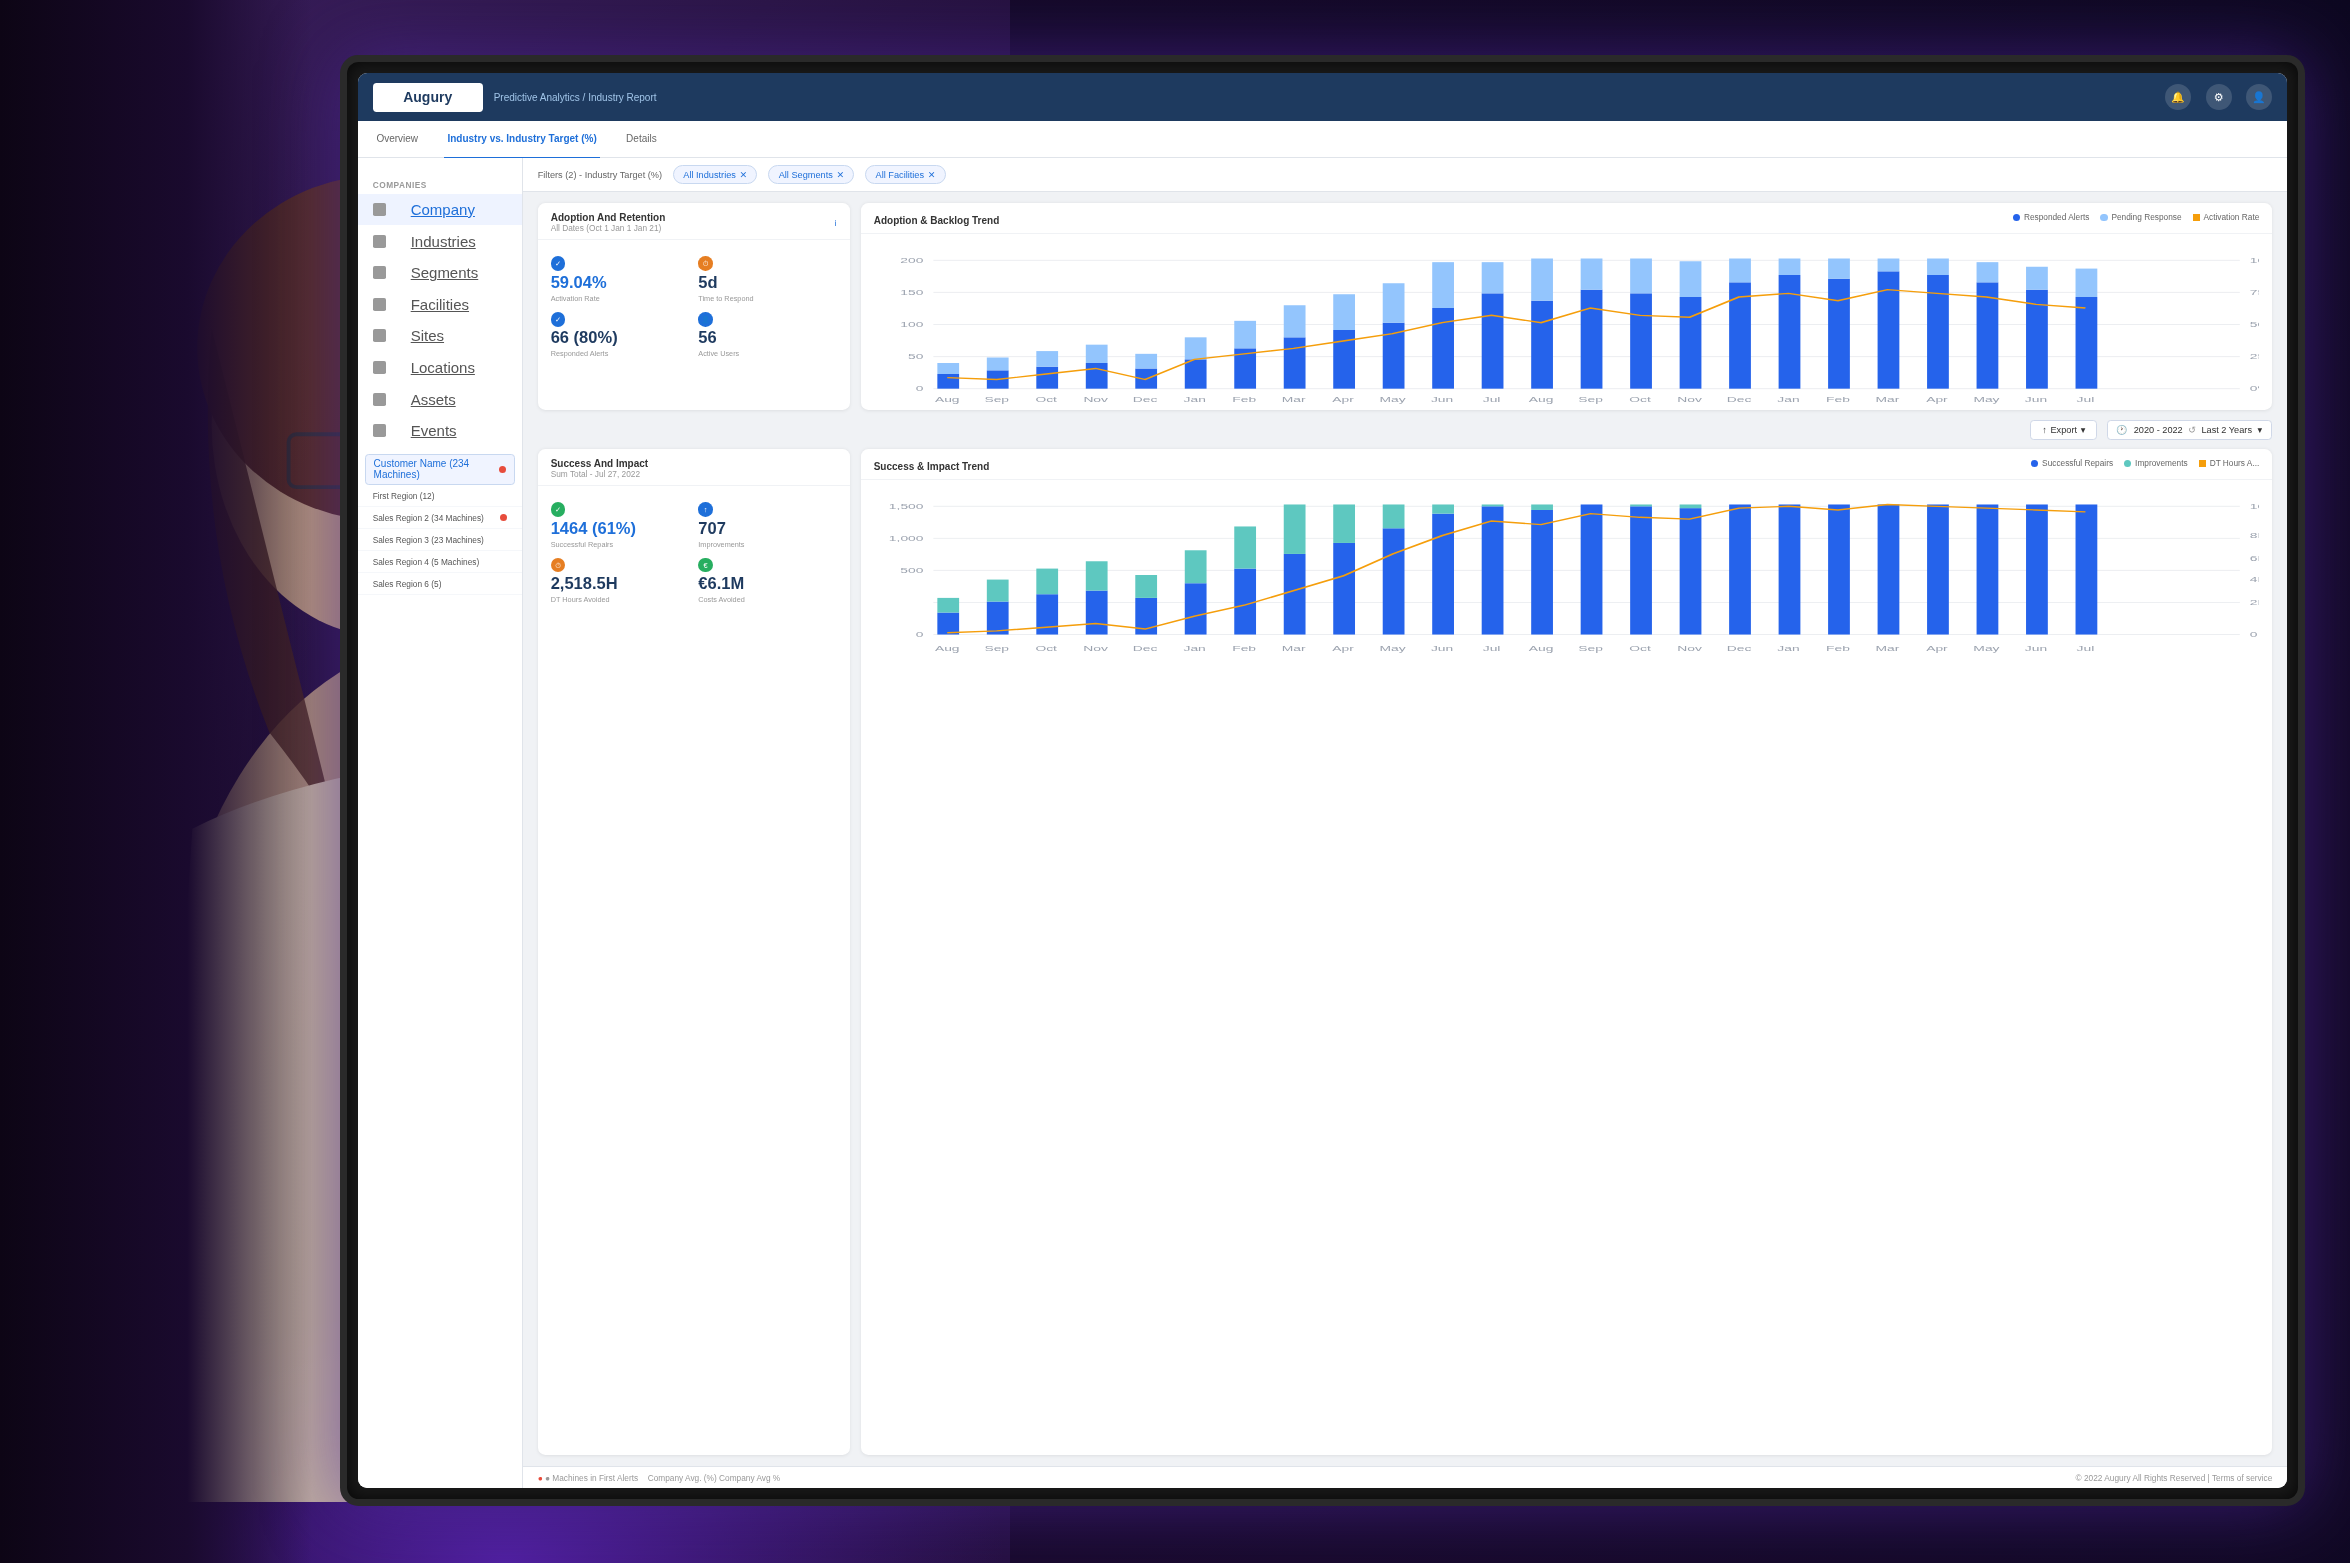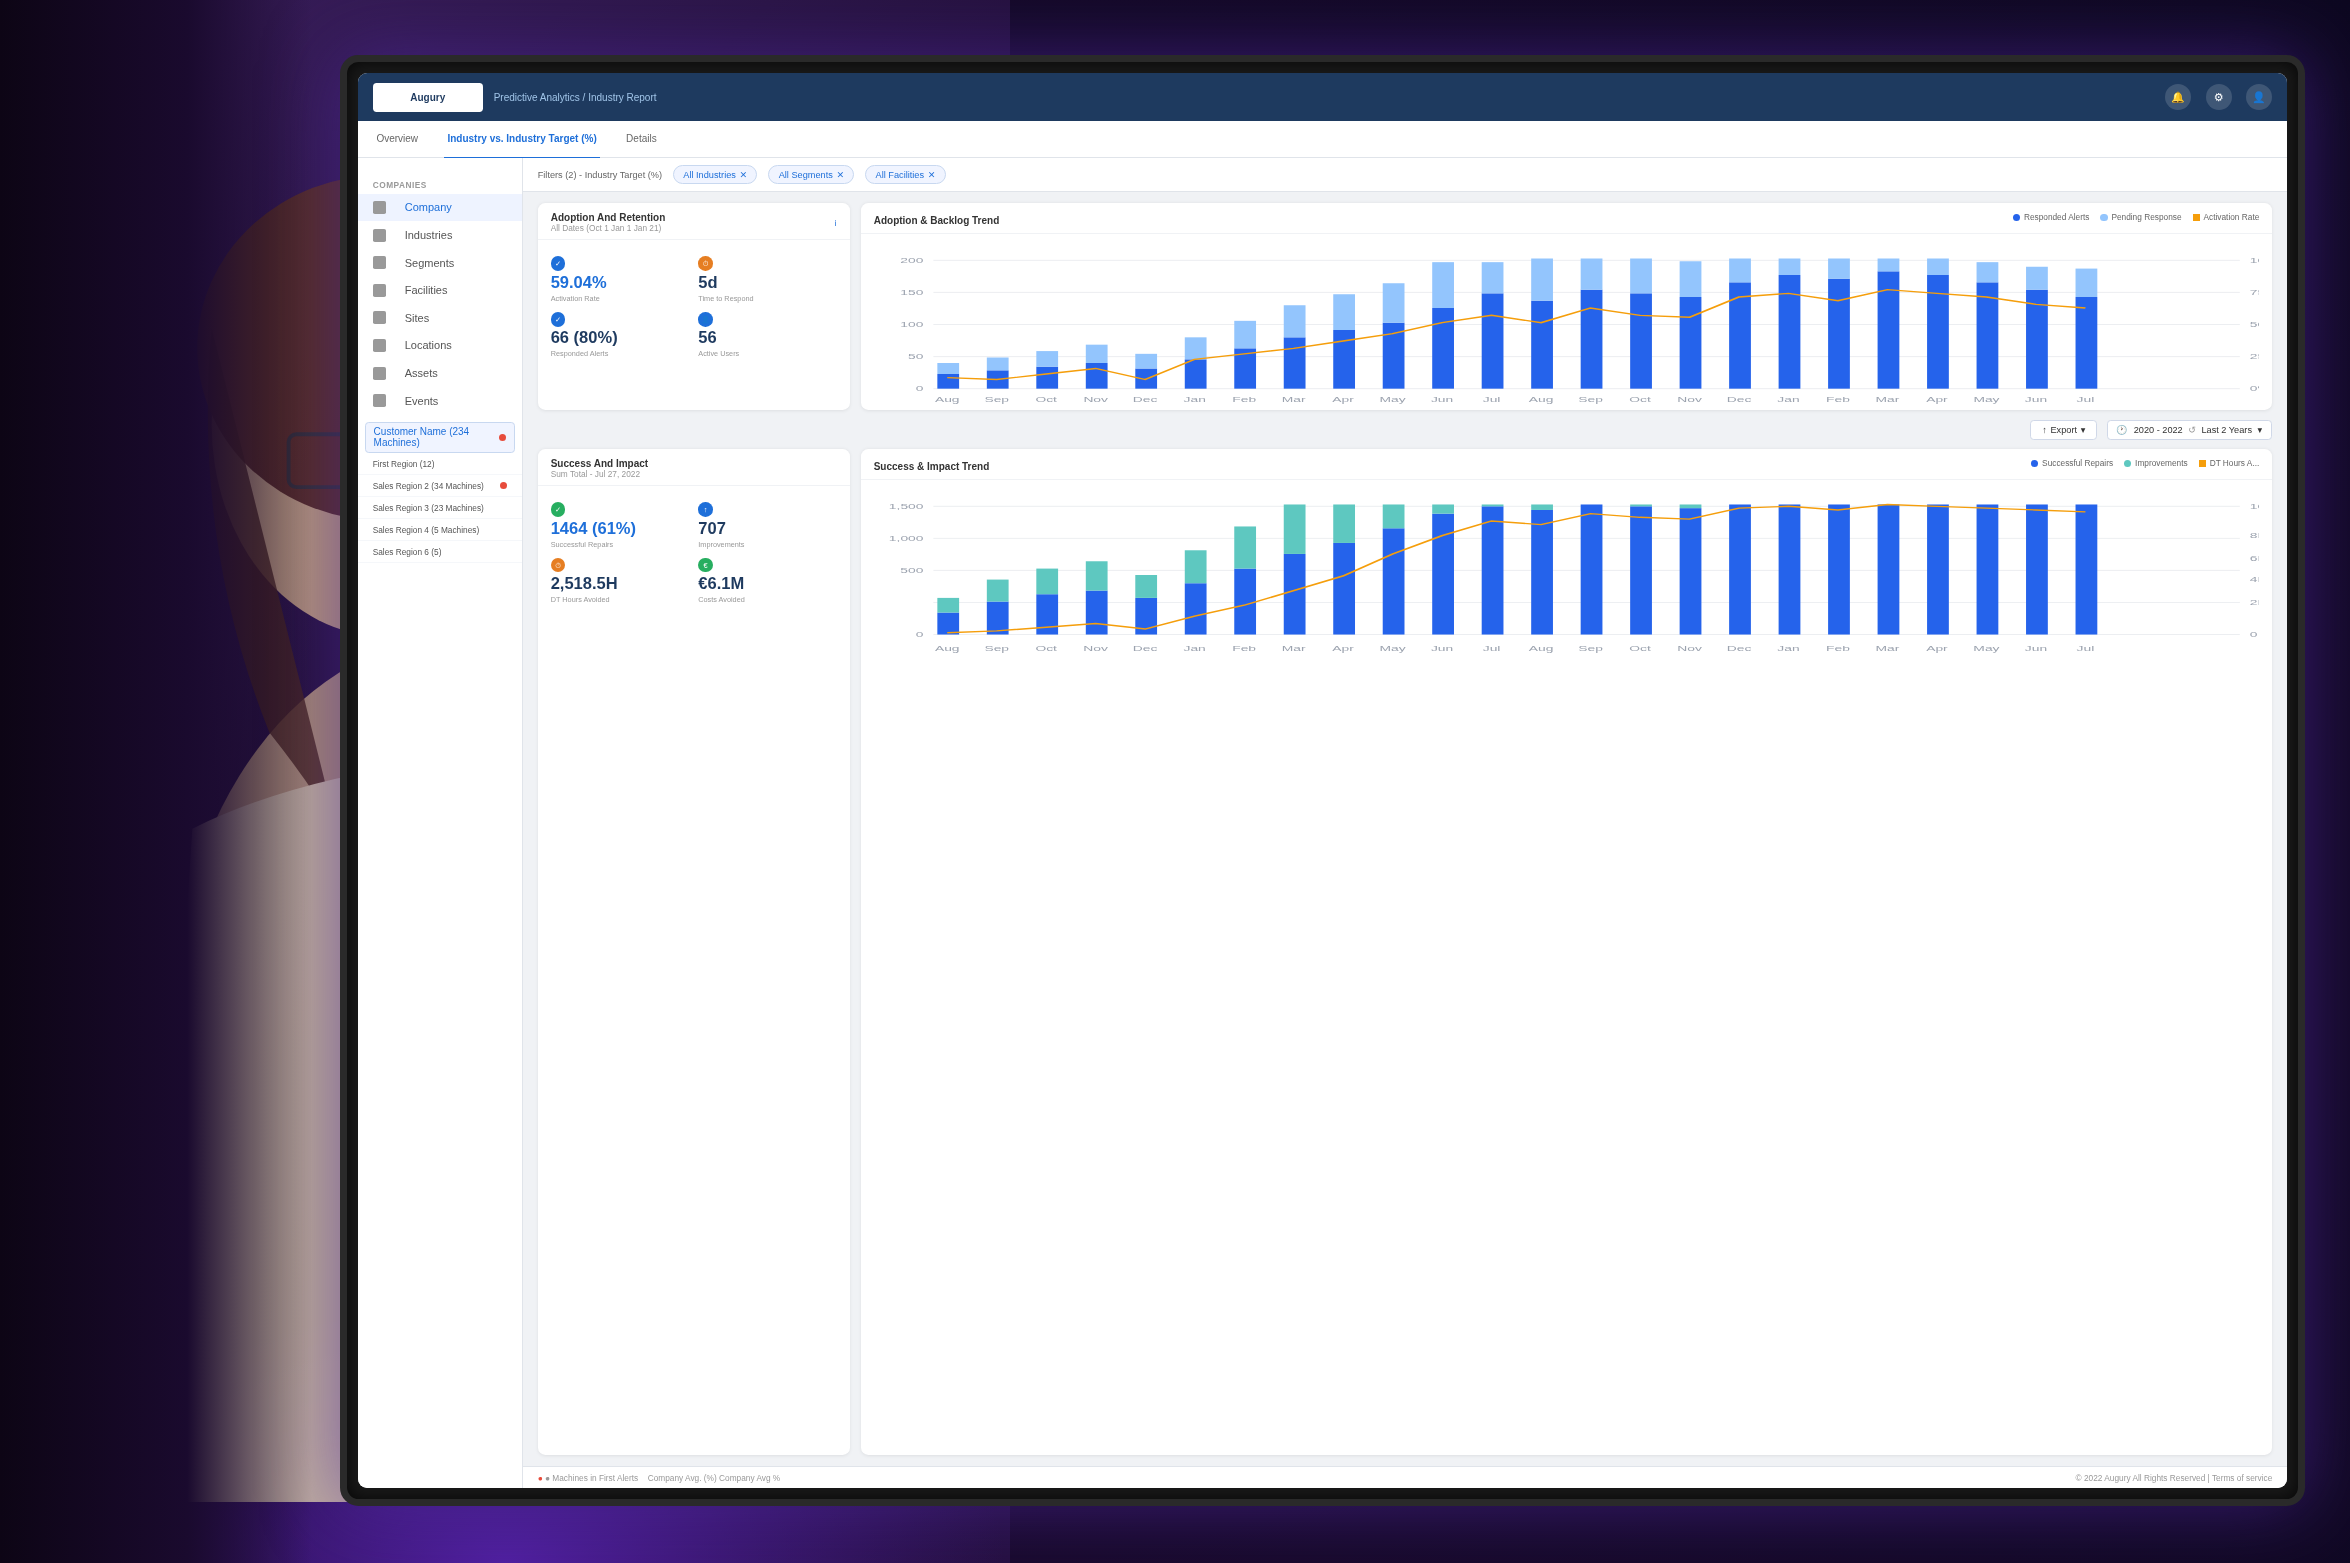--- a/index.html
+++ b/index.html
@@ -82,21 +82,21 @@
     }
 
     .nav-logo {
       width: 110px;
       height: 29px;
       background: #fff;
       border-radius: 3.7px;
       display: flex;
       align-items: center;
       justify-content: center;
-      font-size: 10px;
+      font-size: 14px;
       font-weight: bold;
       color: #1e3a5f;
     }
 
     .nav-breadcrumb {
       color: #a0c4e8;
       font-size: 10px;
       flex: 1;
     }
 
@@ -162,24 +162,25 @@
       border-right: 0.9px solid #e0e4ea;
       flex-shrink: 0;
       padding: 11px 0;
       overflow-y: auto;
     }
 
     .sidebar-item {
       display: flex;
       align-items: center;
       padding: 7.3px 14.7px;
-      font-size: 11px;
+      font-size: 15px;
       color: #555;
       cursor: pointer;
-      gap: 19px;
+      gap: 25px;
+      text-decoration: underline;
     }
     .sidebar-item.active { color: #1e6fd9; background: #eef3ff; }
 
     .sidebar-icon {
       width: 13px;
       height: 13px;
       background: #999;
       border-radius: 1.8px;
       flex-shrink: 0;
     }

